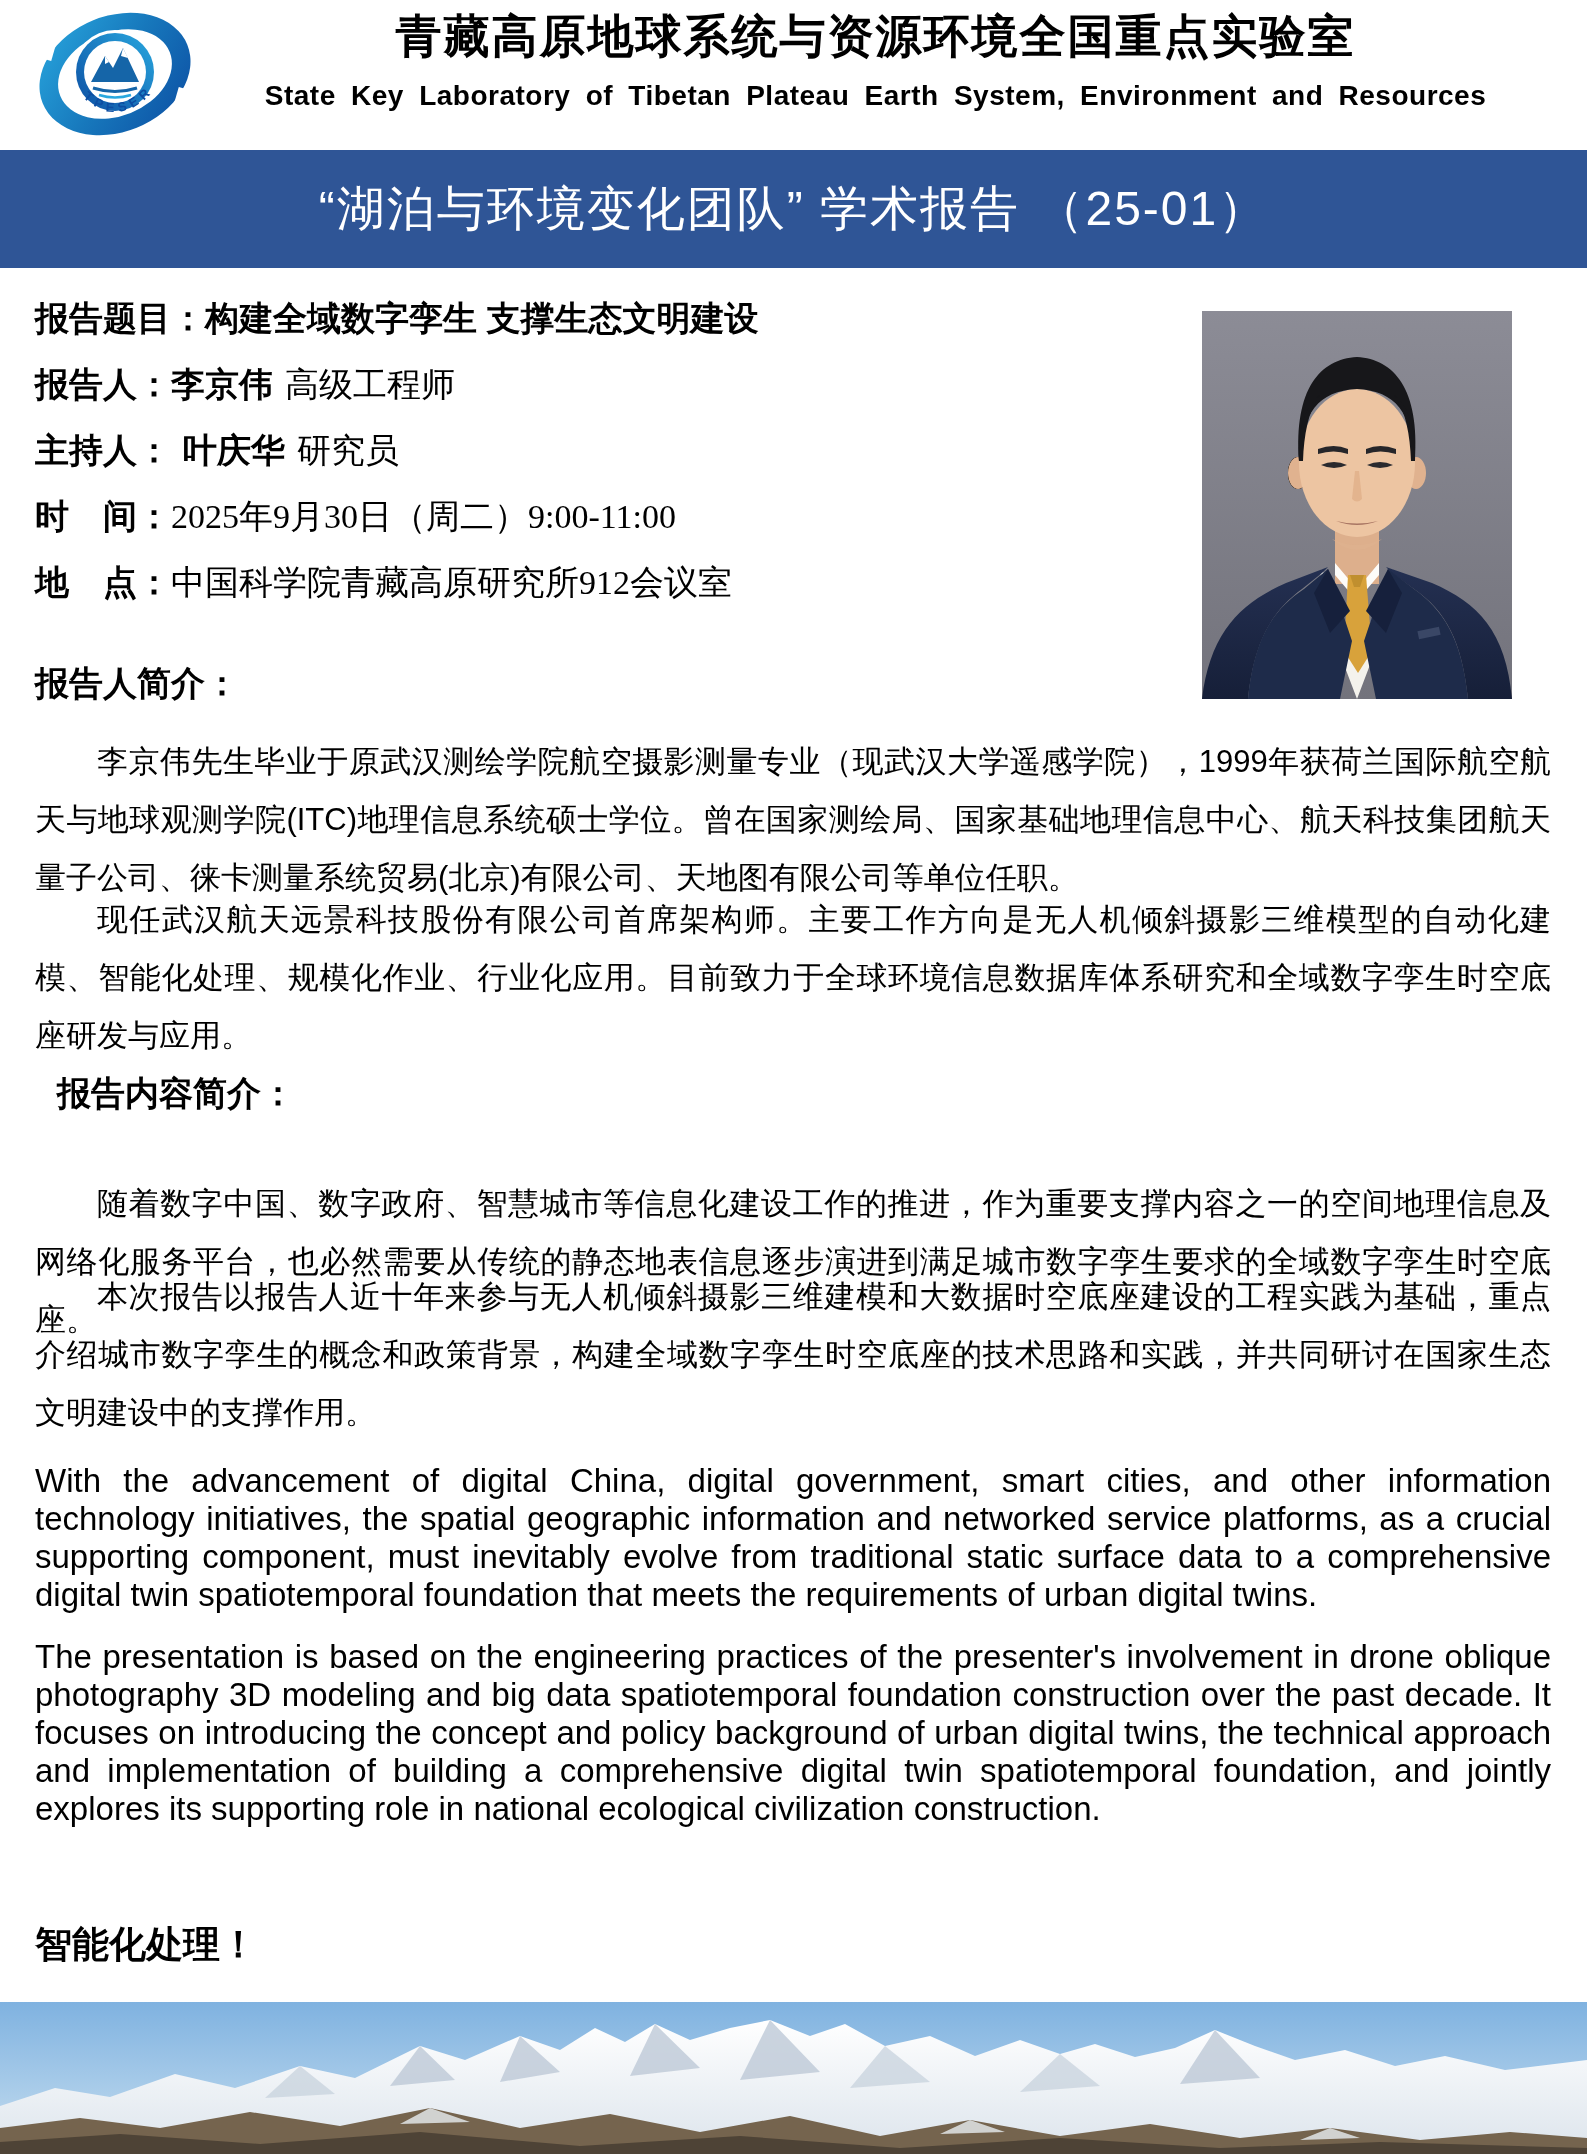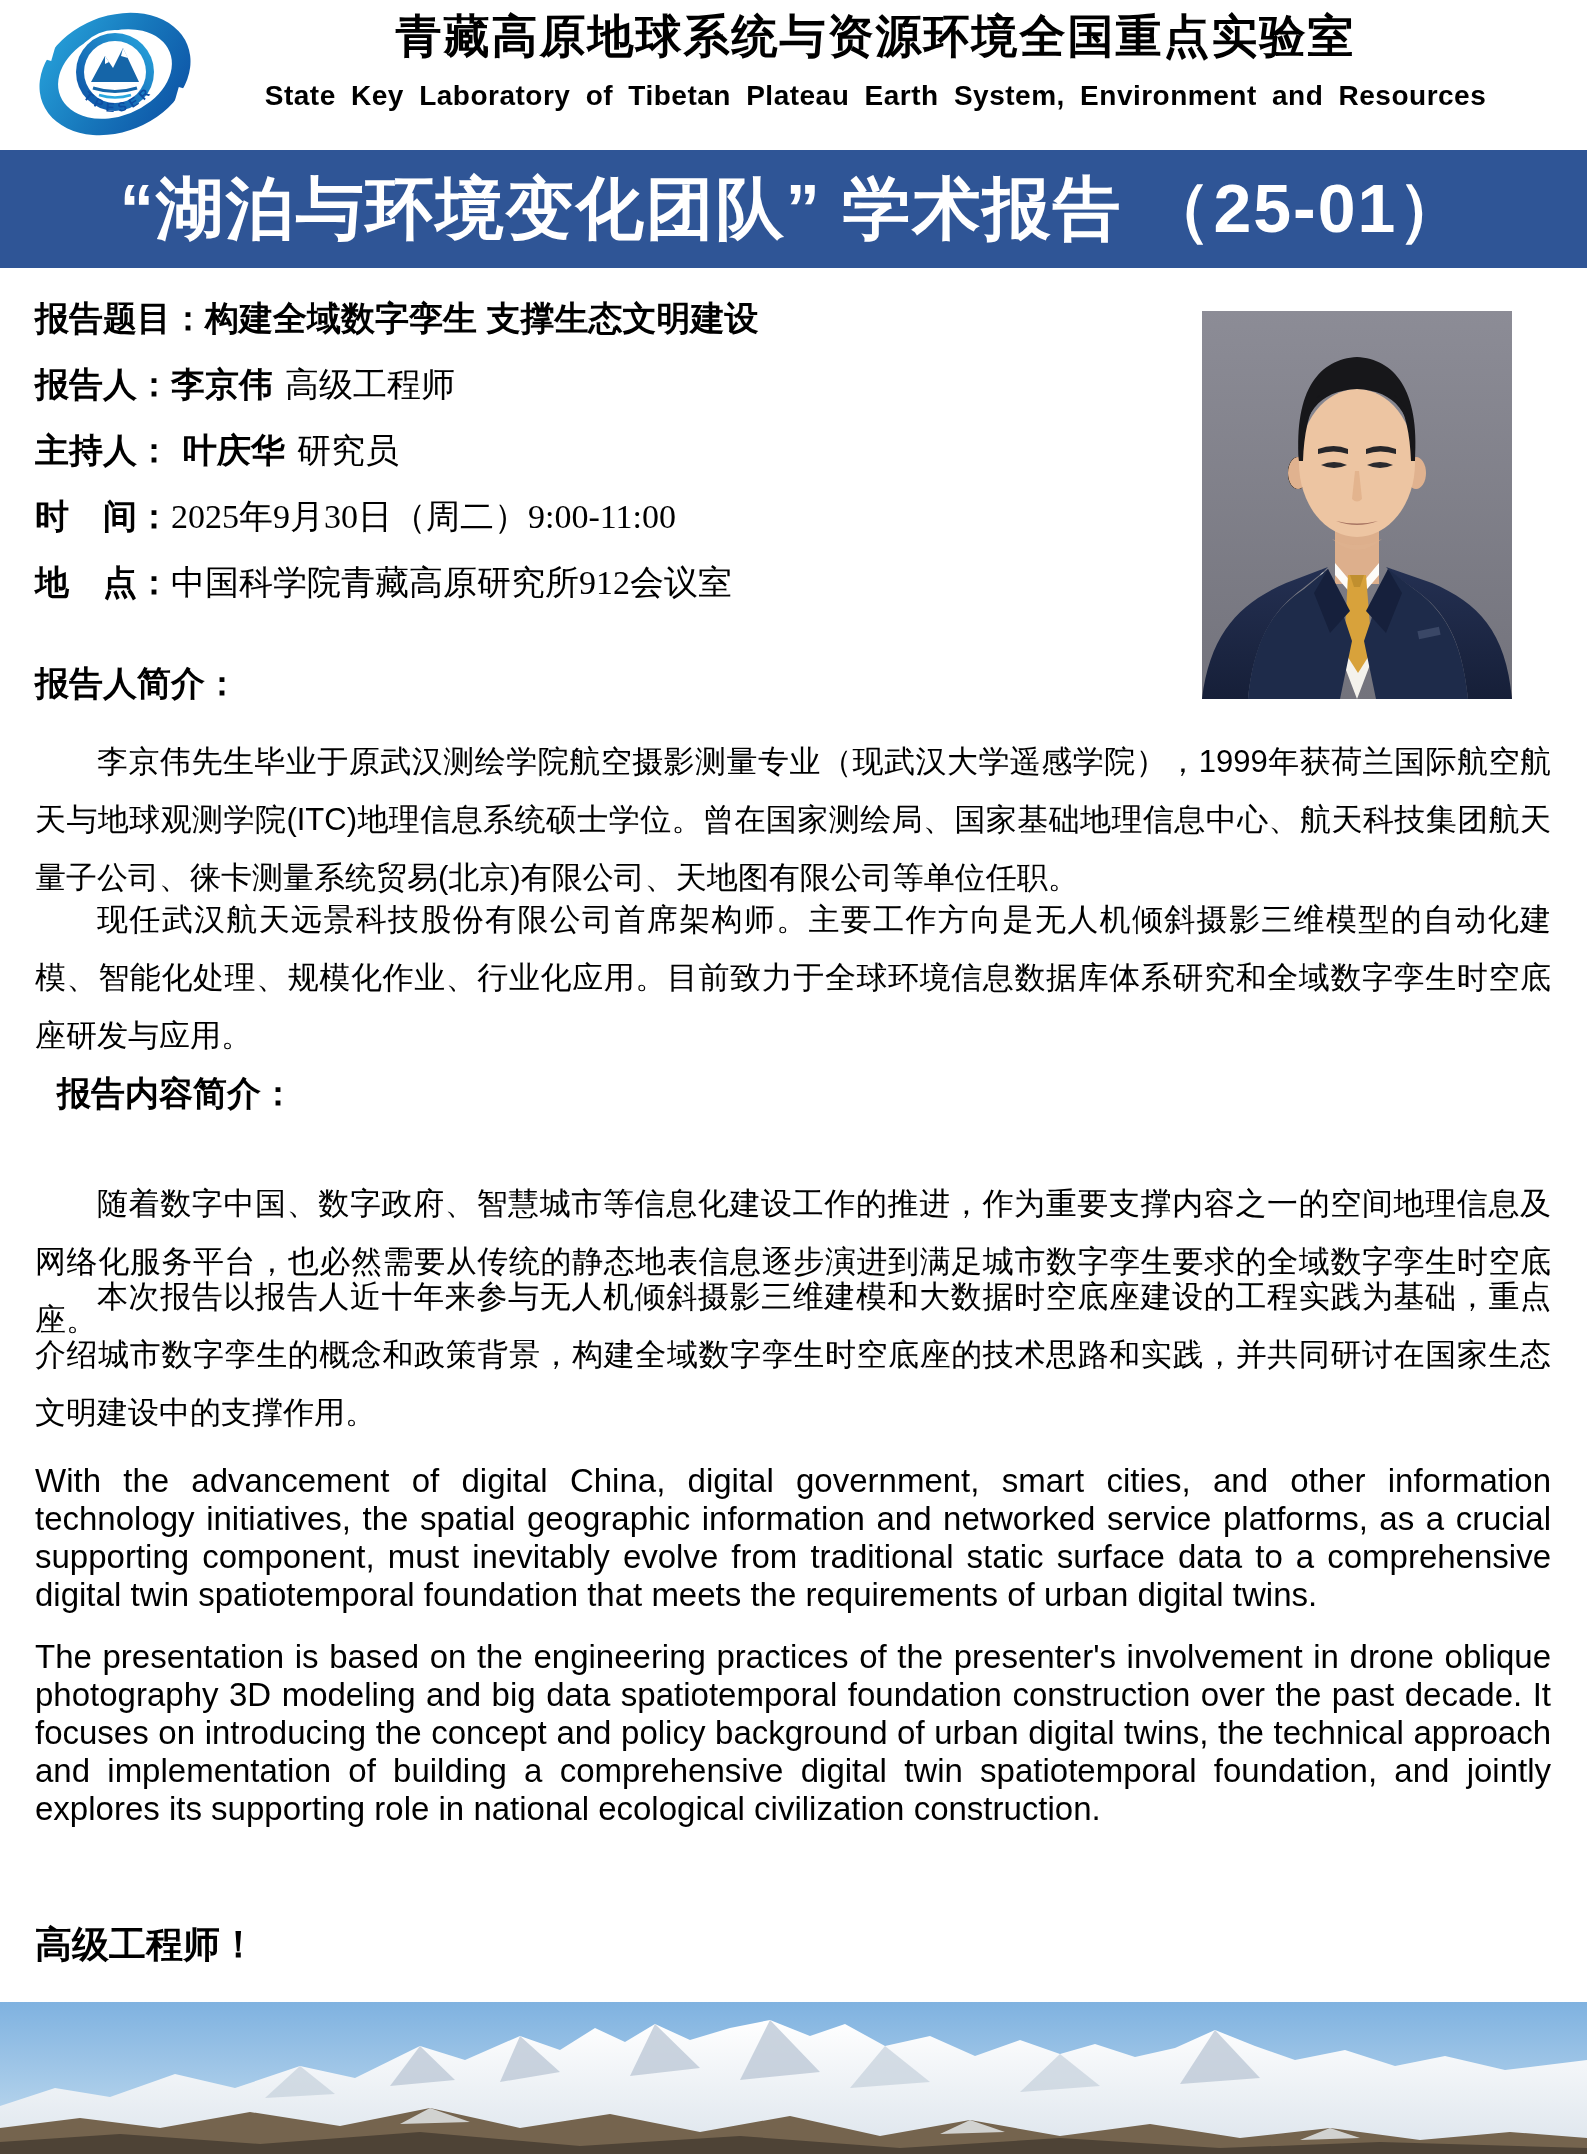--- a/index.html
+++ b/index.html
@@ -9,21 +9,21 @@
 
   
   .header { position:absolute; top:0; left:0; width:1587px; height:150px; background:#fff; }
   .logo { position:absolute; left:33px; top:6px; width:164px; height:136px; }
   .header-titles { position:absolute; left:200px; right:36px; top:12px; text-align:center; }
   .title-cn { font-size:46px; font-weight:900; letter-spacing:2px; line-height:1.05; white-space:nowrap;text-align:center; }
   .title-en { font-size:28px; font-weight:700; margin-top:20px; white-space:nowrap; word-spacing:7px; letter-spacing:0.5px; }
 
   
   .banner { position:absolute; top:150px; left:0; width:1587px; height:118px; background:#2F5596; display:flex; align-items:center; justify-content:center; }
-  .banner-text { color:#fff; font-size:68px; font-weight:700; letter-spacing:2px; white-space:nowrap; }
+  .banner-text { color:#fff; font-size:48px; font-weight:400; letter-spacing:2px; white-space:nowrap; }
 
   
   .meta { position:absolute; left:35px; top:300px; width:1140px; }
   .meta-row { font-size:34px; line-height:37px; margin-bottom:29px; white-space:nowrap; }
   .meta-label { font-weight:900; }
   .meta-strong { font-weight:900; }
   .meta-regular { font-weight:400; }
   .meta-serif { font-weight:400; font-family:"Liberation Serif","DejaVu Serif",serif; }
   .gap { display:inline-block; width:12px; }
 
@@ -168,21 +168,21 @@
   <div class="para-cn" style="top:733px;">李京伟先生毕业于原武汉测绘学院航空摄影测量专业（现武汉大学遥感学院），1999年获荷兰国际航空航天与地球观测学院(ITC)地理信息系统硕士学位。曾在国家测绘局、国家基础地理信息中心、航天科技集团航天量子公司、徕卡测量系统贸易(北京)有限公司、天地图有限公司等单位任职。</div>
   <div class="para-cn" style="top:891px;">现任武汉航天远景科技股份有限公司首席架构师。主要工作方向是无人机倾斜摄影三维模型的自动化建模、智能化处理、规模化作业、行业化应用。目前致力于全球环境信息数据库体系研究和全域数字孪生时空底座研发与应用。</div>
 
   <div class="sec-heading" style="top:1071px;margin-left:22px;">报告内容简介：</div>
   <div class="para-cn" style="top:1175px;">随着数字中国、数字政府、智慧城市等信息化建设工作的推进，作为重要支撑内容之一的空间地理信息及网络化服务平台，也必然需要从传统的静态地表信息逐步演进到满足城市数字孪生要求的全域数字孪生时空底座。</div>
   <div class="para-cn" style="top:1268px;">本次报告以报告人近十年来参与无人机倾斜摄影三维建模和大数据时空底座建设的工程实践为基础，重点介绍城市数字孪生的概念和政策背景，构建全域数字孪生时空底座的技术思路和实践，并共同研讨在国家生态文明建设中的支撑作用。</div>
 
   <div class="para-en" style="top:1462px;">With the advancement of digital China, digital government, smart cities, and other information technology initiatives, the spatial geographic information and networked service platforms, as a crucial supporting component, must inevitably evolve from traditional static surface data to a comprehensive digital twin spatiotemporal foundation that meets the requirements of urban digital twins.</div>
   <div class="para-en" style="top:1638px;">The presentation is based on the engineering practices of the presenter's involvement in drone oblique photography 3D modeling and big data spatiotemporal foundation construction over the past decade. It focuses on introducing the concept and policy background of urban digital twins, the technical approach and implementation of building a comprehensive digital twin spatiotemporal foundation, and jointly explores its supporting role in national ecological civilization construction.</div>
 
-  <div class="closing">高级工程师！</div>
+  <div class="closing">智能化处理！</div>
 
   <div class="footer">
     <svg width="1587" height="152" viewBox="0 0 1587 152" preserveAspectRatio="none">
       <defs>
         <linearGradient id="skyGrad" x1="0" y1="0" x2="0" y2="1">
           <stop offset="0" stop-color="#7FB2E0"></stop>
           <stop offset="1" stop-color="#C8DFF0"></stop>
         </linearGradient>
         <linearGradient id="snowGrad" x1="0" y1="0" x2="0" y2="1">
           <stop offset="0" stop-color="#FFFFFF"></stop>

